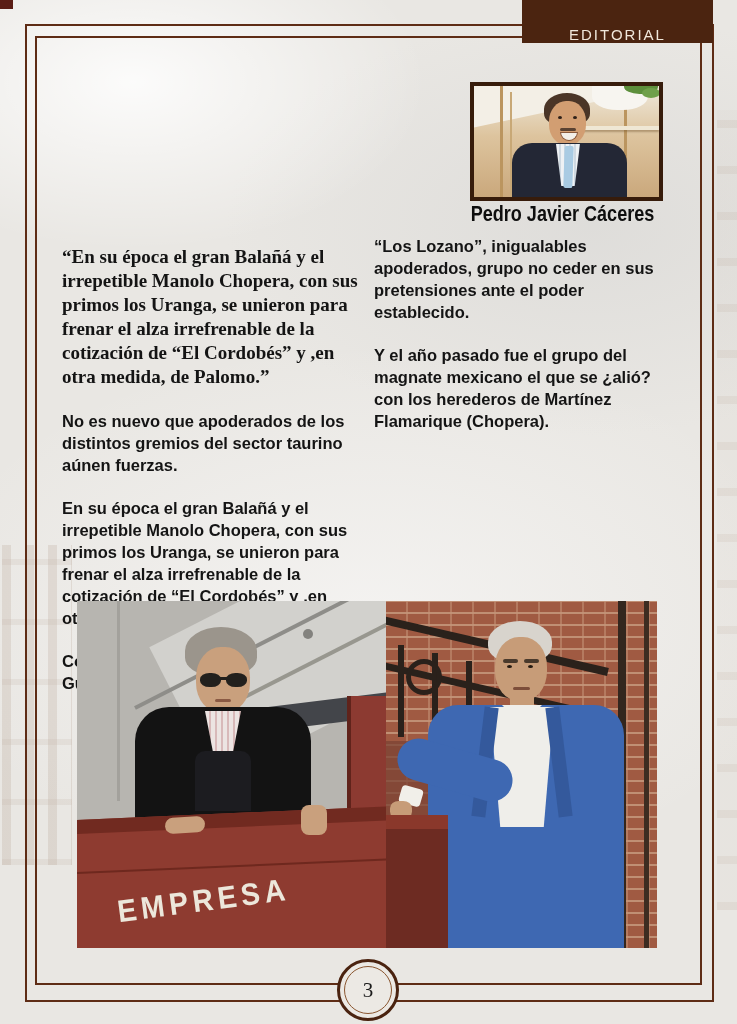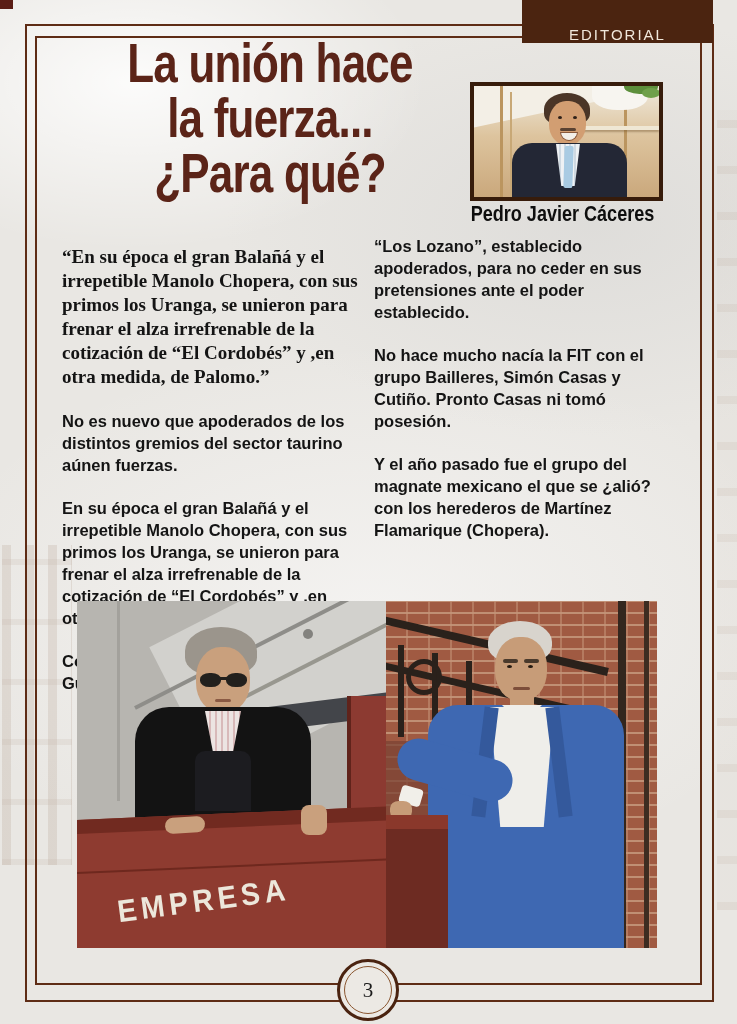--- a/index.html
+++ b/index.html
@@ -61,25 +61,20 @@
   <div class="abs margin-art-right"></div>
   <div class="abs corner-mark"></div>
 
   <div class="abs frame-outer"></div>
   <div class="abs frame-inner"></div>
 
   <div class="abs badge">
     <span>EDITORIAL</span>
   </div>
 
-  <div class="abs title">
-    <div>La unión hace</div>
-    <div>la fuerza...</div>
-    <div>¿Para qué?</div>
-  </div>
 
   <div class="abs portrait">
     <div class="abs" style="left:-25px;top:-34px;width:170px;height:62px;background:#f3efe6;transform:rotate(-12deg);"></div>
     <div class="abs" style="left:26px;top:0;width:3px;height:111px;background:#bb955f;"></div>
     <div class="abs" style="left:36px;top:6px;width:2px;height:105px;background:#c8a876;"></div>
     <div class="abs" style="left:150px;top:0;width:3px;height:85px;background:#bb955f;"></div>
     <div class="abs" style="left:92px;top:40px;width:93px;height:4px;background:#efe7d4;box-shadow:0 2px 2px rgba(120,90,50,.45);"></div>
     <div class="abs" style="left:118px;top:-6px;width:56px;height:30px;background:#f7f5f0;border-radius:0 0 45% 45%;"></div>
     <div class="abs" style="left:150px;top:-8px;width:34px;height:16px;background:#5d8f3c;border-radius:60% 40% 50% 50%;"></div>
     <div class="abs" style="left:168px;top:2px;width:18px;height:10px;background:#6fa04a;border-radius:50%;"></div>
@@ -95,22 +90,21 @@
   </div>
   <div class="abs caption">Pedro Javier Cáceres</div>
 
   <div class="abs col col-left">
     <p class="serif">“En su época el gran Balañá y el irrepetible Manolo Chopera, con sus primos los Uranga, se unieron para frenar el alza irrefrenable de la cotización de “El Cordobés” y ,en otra medida, de Palomo.”</p>
     <p class="sans">No es nuevo que apoderados de los distintos gremios del sector taurino aúnen fuerzas.</p>
     <p class="sans">En su época el gran Balañá y el irrepetible Manolo Chopera, con sus primos los Uranga, se unieron para frenar el alza irrefrenable de la cotización de “El Cordobés” y ,en otra medida, de Palomo.</p>
     <p class="sans">Con lo que no contaban era con “La Guerrilla” con la que contrarrestaron</p>
   </div>
   <div class="abs col col-right">
-    <p class="sans">“Los Lozano”, establecido apoderados, para no ceder en sus pretensiones ante el poder establecido.</p>
-    <p class="sans">No hace mucho nacía la FIT con el grupo Bailleres, Simón Casas y Cutiño. Pronto Casas ni tomó posesión.</p>
+    <p class="sans">“Los Lozano”, inigualables apoderados, grupo no ceder en sus pretensiones ante el poder establecido.</p>
     <p class="sans">Y el año pasado fue el grupo del magnate mexicano el que se ¿alió? con los herederos de Martínez Flamarique (Chopera).</p>
   </div>
 
   <div class="abs photo photo-left">
     <div class="abs" style="left:90px;top:-30px;width:300px;height:150px;background:#d2d1cd;transform:rotate(-27deg);"></div>
     <div class="abs" style="left:40px;top:30px;width:330px;height:4px;background:#8e8d89;transform:rotate(-27deg);"></div>
     <div class="abs" style="left:50px;top:70px;width:330px;height:4px;background:#98978f;transform:rotate(-27deg);"></div>
     <div class="abs" style="left:226px;top:28px;width:10px;height:10px;border-radius:50%;background:#83827e;"></div>
     <div class="abs" style="left:40px;top:0;width:3px;height:200px;background:#a3a19c;"></div>
     <div class="abs" style="left:100px;top:100px;width:280px;height:24px;background:#43454a;transform:rotate(-7deg);"></div>

